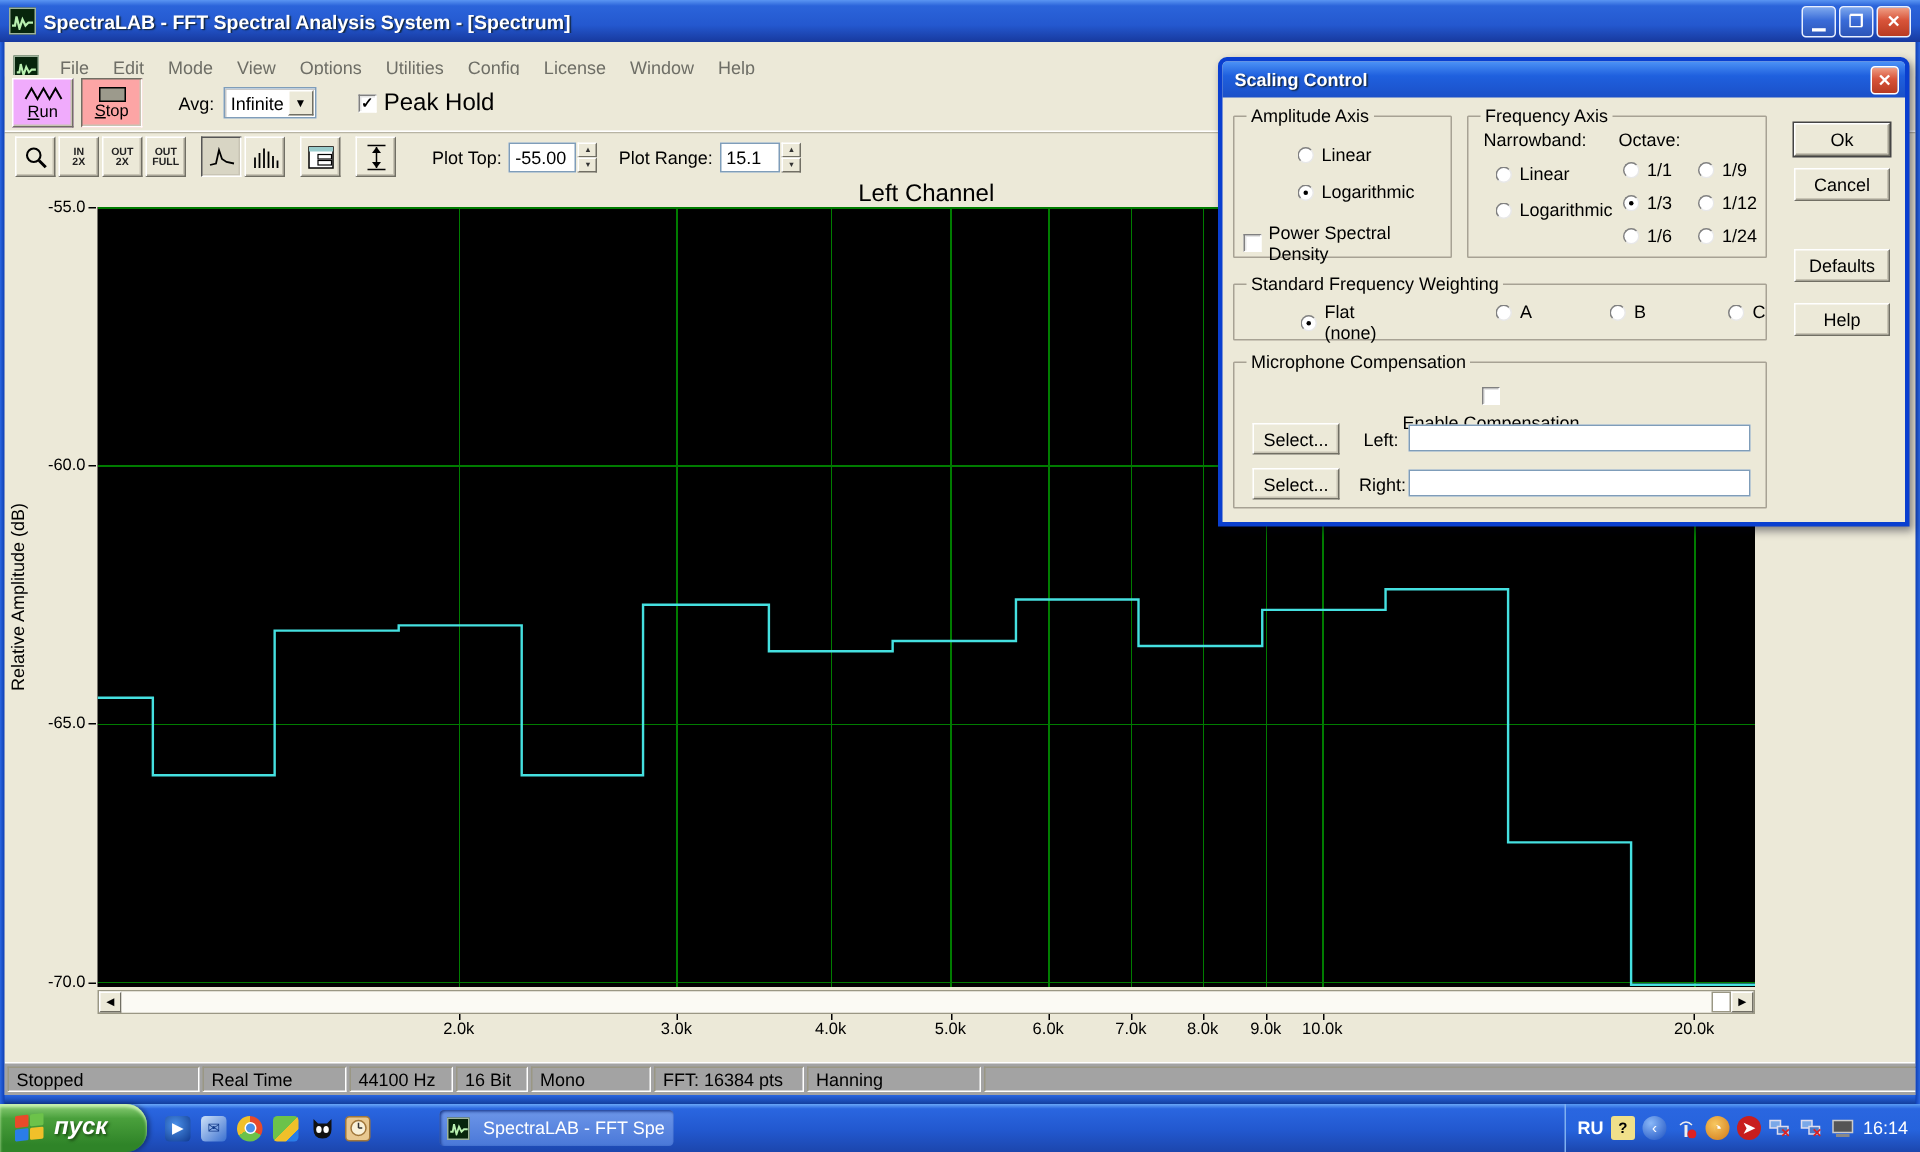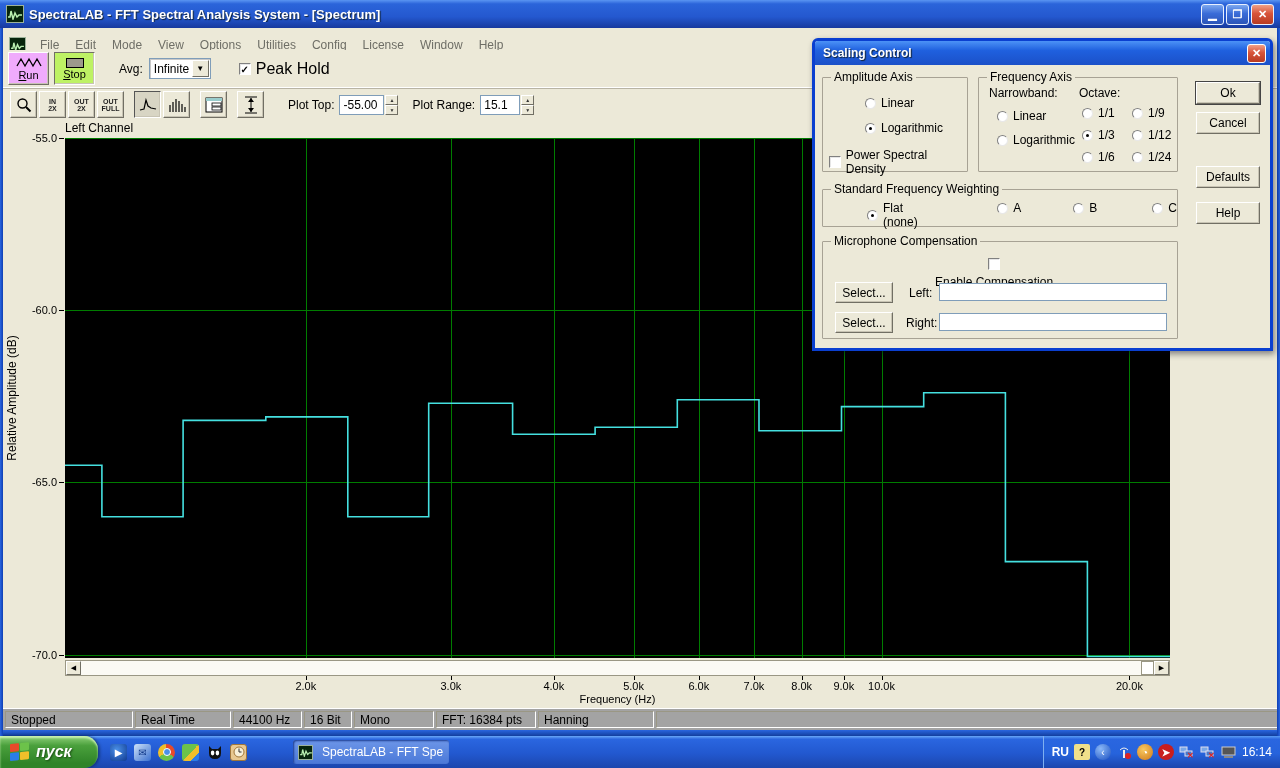--- a/index.html
+++ b/index.html
@@ -26,21 +26,21 @@
   .menubar .app-icon { width:17px; height:17px; margin:0 6px 0 6px; }
   .menu-item { font-size:12px; color:#6e6e66; padding:3px 8px; }
 
   .toolbar1 { position:absolute; left:3px; right:3px; top:50px; height:38px; background:#ECE9D8;
     display:flex; align-items:center; border-bottom:1px solid #fff; box-shadow:0 1px 0 #b8b4a4; }
   .toolbar2 { position:absolute; left:3px; right:3px; top:89px; height:31px; background:#ECE9D8;
     display:flex; align-items:center; }
   .cmd-btn { width:41px; height:33px; margin-left:5px; background:#f0abfc;
     border:1px solid #716f64; border-top-color:#fff; border-left-color:#fff;
     box-shadow:inset -1px -1px 0 #c8c4b4; display:flex; flex-direction:column; align-items:center; justify-content:center; }
-  .cmd-btn.pressed { border:1px solid #fff; border-top-color:#716f64; border-left-color:#716f64; background:#bef264; }
+  .cmd-btn.pressed { border:1px solid #fff; border-top-color:#716f64; border-left-color:#716f64; background:#fca5a5; }
   .cmd-label { font-size:11px; line-height:12px; display:block; }
   .cmd-label::first-letter { text-decoration:underline; }
   .tb-label { font-size:12px; color:#000; margin-left:24px; }
   .combo { margin-left:6px; width:62px; height:21px; background:#fff; border:1px solid #7f9db9;
     box-shadow:inset 1px 1px 0 #c8c8c8; display:flex; align-items:center; }
   .combo .val { flex:1; font-size:12px; padding-left:4px; }
   .combo .drop { width:17px; height:17px; margin-right:1px; background:#ECE9D8; border:1px solid #716f64;
     border-top-color:#fff; border-left-color:#fff; font-size:8px; display:flex; align-items:center; justify-content:center; }
   .checkline { display:flex; align-items:center; margin-left:28px; }
   .cb { width:12px; height:12px; background:#fff; border:1px solid; border-color:#808080 #fff #fff #808080;
@@ -60,21 +60,21 @@
   .spin div { flex:1; background:#ECE9D8; border:1px solid #716f64; border-top-color:#fff; border-left-color:#fff;
     font-size:5px; line-height:8px; text-align:center; color:#333; }
 
   
   .win-border-l, .win-border-r { position:absolute; top:28px; bottom:32px; width:3px;
     background:linear-gradient(90deg,#2a66e0,#0f3fb4); z-index:3; }
   .win-border-l { left:0; } .win-border-r { right:0; background:linear-gradient(90deg,#0f3fb4,#2a66e0); }
   .win-border-b { position:absolute; left:0; right:0; top:730px; height:6px; background:linear-gradient(180deg,#2a66e0,#123e9e); }
 
   
-  .plot-title { position:absolute; left:65px; width:1105px; top:121px; text-align:left; font-size:12px; color:#000; }
+  .plot-title { position:absolute; left:65px; width:1105px; top:121px; text-align:center; font-size:16px; color:#000; }
   .y-axis { position:absolute; left:0; top:138px; width:64px; height:520px; }
   .y-axis .ylab { position:absolute; right:7px; font-size:11px; color:#000; }
   .y-axis .ytick { position:absolute; right:0; width:5px; height:1px; background:#000; }
   .y-title { position:absolute; left:2px; top:138px; height:520px; width:20px; display:flex; align-items:center; justify-content:center; }
   .y-title span { transform:rotate(-90deg); white-space:nowrap; font-size:12px; color:#000; }
   .plot { position:absolute; left:65px; top:138px; width:1105px; height:520px; background:#000; }
   .hscroll { position:absolute; left:65px; top:660px; width:1105px; height:16px; background:#f4f2e8;
     border:1px solid #9a9784; display:flex; align-items:stretch; }
   .sc-btn { width:15px; background:#ECE9D8; border:1px solid #716f64; border-top-color:#fff; border-left-color:#fff;
     font-size:7px; display:flex; align-items:center; justify-content:center; color:#000; }
@@ -307,21 +307,20 @@
         <path d="M 0.0 327.2 L 36.9 327.2 L 36.9 378.8 L 118.1 378.8 L 118.1 282.4 L 200.8 282.4 L 200.8 278.9 L 282.8 278.9 L 282.8 378.8 L 363.7 378.8 L 363.7 265.2 L 447.6 265.2 L 447.6 296.2 L 530.1 296.2 L 530.1 289.3 L 612.3 289.3 L 612.3 261.7 L 694.0 261.7 L 694.0 292.7 L 776.5 292.7 L 776.5 268.6 L 858.7 268.6 L 858.7 254.8 L 940.4 254.8 L 940.4 423.6 L 1022.4 423.6 L 1022.4 518.5 L 1105.0 518.5" fill="none" stroke="#45e0e0" stroke-width="1.6" shape-rendering="auto"></path>
       </svg></div>
   <div class="hscroll">
     <span class="sc-btn">◀</span>
     <span class="sc-track">
         <span class="sc-thumb"></span>
       </span>
     <span class="sc-btn">▶</span>
   </div>
   <div class="x-axis" id="x-axis">
-    <div class="xtitle">Frequency (Hz)</div>
   <div class="xtick" style="left: 240.849px;"></div>
       <div class="xlab" style="left: 240.849px;">2.0k</div>
       <div class="xtick" style="left: 385.881px;"></div>
       <div class="xlab" style="left: 385.881px;">3.0k</div>
       <div class="xtick" style="left: 488.782px;"></div>
       <div class="xlab" style="left: 488.782px;">4.0k</div>
       <div class="xtick" style="left: 568.598px;"></div>
       <div class="xlab" style="left: 568.598px;">5.0k</div>
       <div class="xtick" style="left: 633.813px;"></div>
       <div class="xlab" style="left: 633.813px;">6.0k</div>

